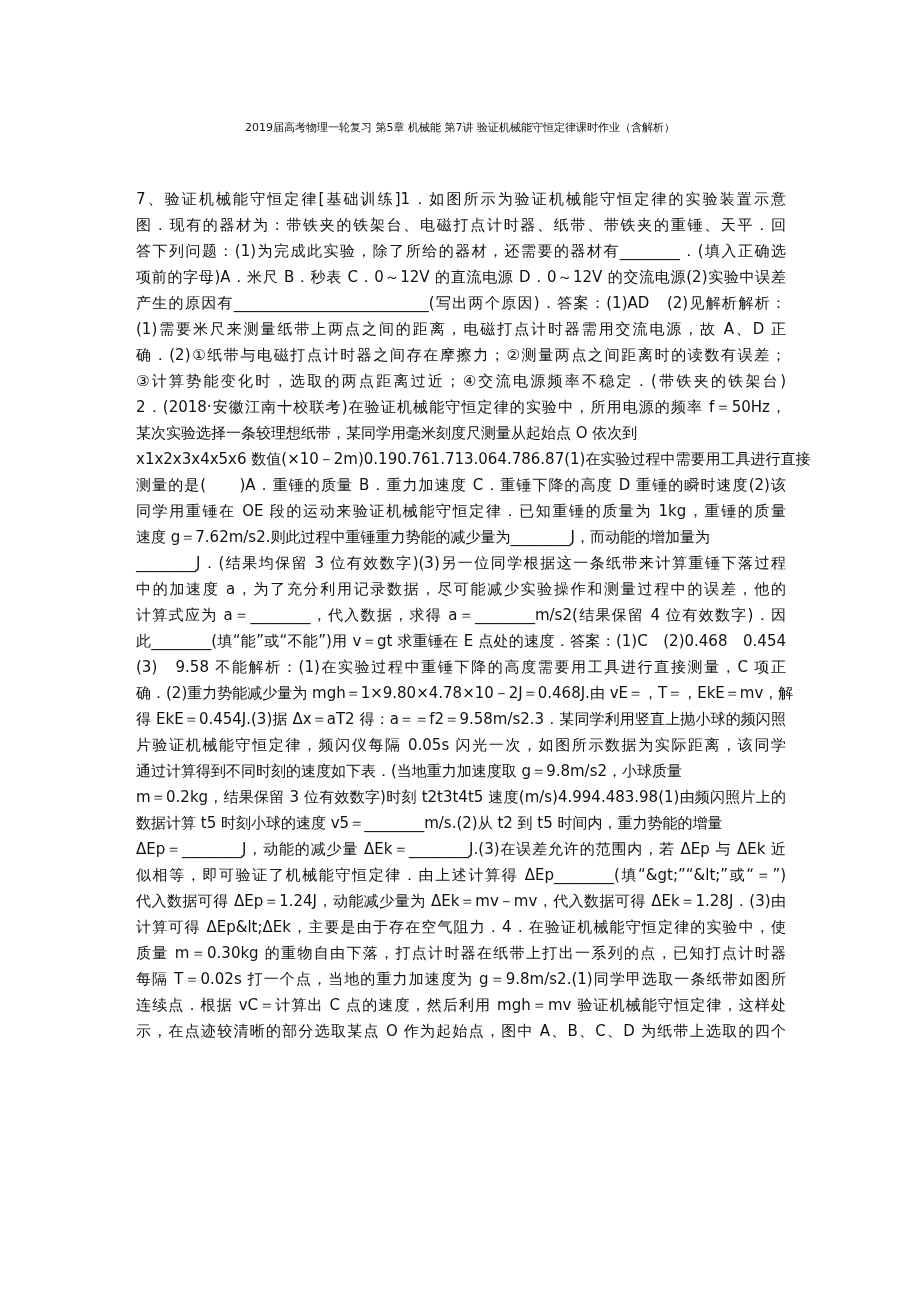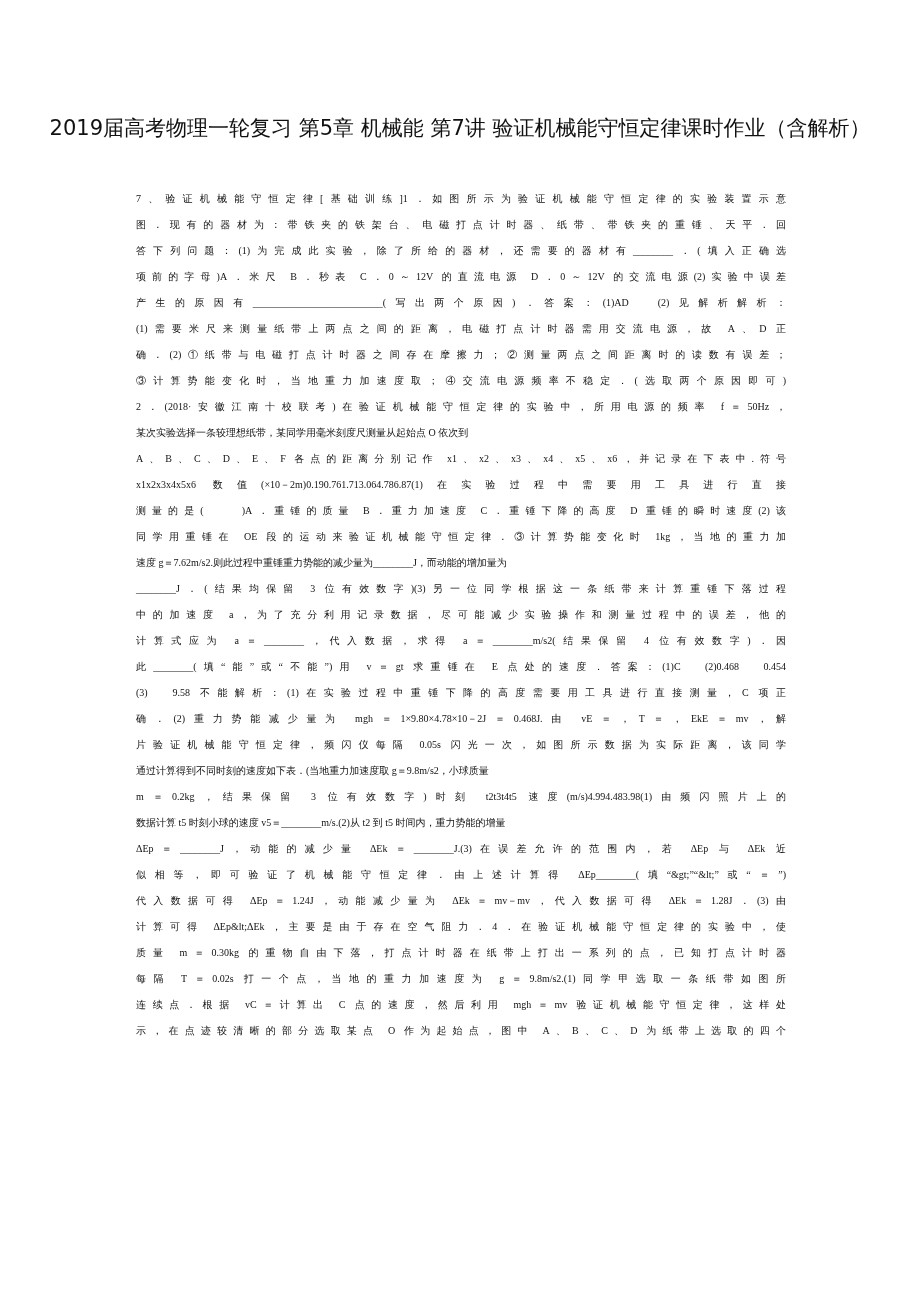--- a/index.html
+++ b/index.html
@@ -1,51 +1,51 @@
 <!DOCTYPE html>
 <html><head>
 <meta charset="utf-8">
 <style>
   html, body { margin: 0; padding: 0; background: #ffffff; }
   body { width: 920px; height: 1302px; position: relative; overflow: hidden;
          font-family: "DejaVu Sans", "Liberation Sans", sans-serif; color: #111111; }
   .title { position: absolute; left: 0; width: 920px; top: 116px; text-align: center;
-           font-size: 21px; line-height: 24px; white-space: nowrap; letter-spacing: 0px; }
+           font-size: 11px; line-height: 24px; white-space: nowrap; letter-spacing: 0px; }
   .body { position: absolute; left: 136px; top: 186px; width: 650px; }
-  .line { height: 26px; line-height: 26px; font-size: 10px; white-space: nowrap;
-          overflow: visible; text-align: justify; text-align-last: justify; font-family: Liberation Serif, serif; }
+  .line { height: 26px; line-height: 26px; font-size: 15px; white-space: nowrap;
+          overflow: visible; text-align: justify; text-align-last: justify; }
   .line.last { text-align-last: left; }
 </style>
 </head>
 <body>
 
 <div class="title">2019届高考物理一轮复习  第5章  机械能  第7讲  验证机械能守恒定律课时作业（含解析）</div>
 
 <div class="body">
   <div class="line">7、验证机械能守恒定律[基础训练]1．如图所示为验证机械能守恒定律的实验装置示意</div>
   <div class="line">图．现有的器材为：带铁夹的铁架台、电磁打点计时器、纸带、带铁夹的重锤、天平．回</div>
   <div class="line">答下列问题：(1)为完成此实验，除了所给的器材，还需要的器材有________．(填入正确选</div>
   <div class="line">项前的字母)A．米尺 B．秒表 C．0～12V 的直流电源 D．0～12V 的交流电源(2)实验中误差</div>
   <div class="line">产生的原因有__________________________(写出两个原因)．答案：(1)AD　(2)见解析解析：</div>
   <div class="line">(1)需要米尺来测量纸带上两点之间的距离，电磁打点计时器需用交流电源，故 A、D 正</div>
   <div class="line">确．(2)①纸带与电磁打点计时器之间存在摩擦力；②测量两点之间距离时的读数有误差；</div>
-  <div class="line">③计算势能变化时，当地重力加速度取；④交流电源频率不稳定．(选取两个原因即可)</div>
+  <div class="line">③计算势能变化时，选取的两点距离过近；④交流电源频率不稳定．(带铁夹的铁架台)</div>
   <div class="line">2．(2018·安徽江南十校联考)在验证机械能守恒定律的实验中，所用电源的频率 f＝50Hz，</div>
   <div class="line last">某次实验选择一条较理想纸带，某同学用毫米刻度尺测量从起始点 O 依次到</div>
-  <div class="line">A、B、C、D、E、F 各点的距离分别记作 x1、x2、x3、x4、x5、x6，并记录在下表中.符号</div>
   <div class="line">x1x2x3x4x5x6 数值(×10－2m)0.190.761.713.064.786.87(1)在实验过程中需要用工具进行直接</div>
   <div class="line">测量的是(　　)A．重锤的质量 B．重力加速度 C．重锤下降的高度 D 重锤的瞬时速度(2)该</div>
-  <div class="line">同学用重锤在 OE 段的运动来验证机械能守恒定律．③计算势能变化时 1kg，当地的重力加</div>
+  <div class="line">同学用重锤在 OE 段的运动来验证机械能守恒定律．已知重锤的质量为 1kg，重锤的质量</div>
   <div class="line last">速度 g＝7.62m/s2.则此过程中重锤重力势能的减少量为________J，而动能的增加量为</div>
   <div class="line">________J．(结果均保留 3 位有效数字)(3)另一位同学根据这一条纸带来计算重锤下落过程</div>
   <div class="line">中的加速度 a，为了充分利用记录数据，尽可能减少实验操作和测量过程中的误差，他的</div>
   <div class="line">计算式应为 a＝________，代入数据，求得 a＝________m/s2(结果保留 4 位有效数字)．因</div>
   <div class="line">此________(填“能”或“不能”)用 v＝gt 求重锤在 E 点处的速度．答案：(1)C　(2)0.468　0.454</div>
   <div class="line">(3)　9.58 不能解析：(1)在实验过程中重锤下降的高度需要用工具进行直接测量，C 项正</div>
   <div class="line">确．(2)重力势能减少量为 mgh＝1×9.80×4.78×10－2J＝0.468J.由 vE＝，T＝，EkE＝mv，解</div>
+  <div class="line">得 EkE＝0.454J.(3)据 Δx＝aT2 得：a＝＝f2＝9.58m/s2.3．某同学利用竖直上抛小球的频闪照</div>
   <div class="line">片验证机械能守恒定律，频闪仪每隔 0.05s 闪光一次，如图所示数据为实际距离，该同学</div>
   <div class="line last">通过计算得到不同时刻的速度如下表．(当地重力加速度取 g＝9.8m/s2，小球质量</div>
   <div class="line">m＝0.2kg，结果保留 3 位有效数字)时刻 t2t3t4t5 速度(m/s)4.994.483.98(1)由频闪照片上的</div>
   <div class="line last">数据计算 t5 时刻小球的速度 v5＝________m/s.(2)从 t2 到 t5 时间内，重力势能的增量</div>
   <div class="line">ΔEp＝________J，动能的减少量 ΔEk＝________J.(3)在误差允许的范围内，若 ΔEp 与 ΔEk 近</div>
   <div class="line">似相等，即可验证了机械能守恒定律．由上述计算得 ΔEp________(填“&amp;gt;”“&amp;lt;”或“＝”)</div>
   <div class="line">代入数据可得 ΔEp＝1.24J，动能减少量为 ΔEk＝mv－mv，代入数据可得 ΔEk＝1.28J．(3)由</div>
   <div class="line">计算可得 ΔEp&amp;lt;ΔEk，主要是由于存在空气阻力．4．在验证机械能守恒定律的实验中，使</div>
   <div class="line">质量 m＝0.30kg 的重物自由下落，打点计时器在纸带上打出一系列的点，已知打点计时器</div>
   <div class="line">每隔 T＝0.02s 打一个点，当地的重力加速度为 g＝9.8m/s2.(1)同学甲选取一条纸带如图所</div>

